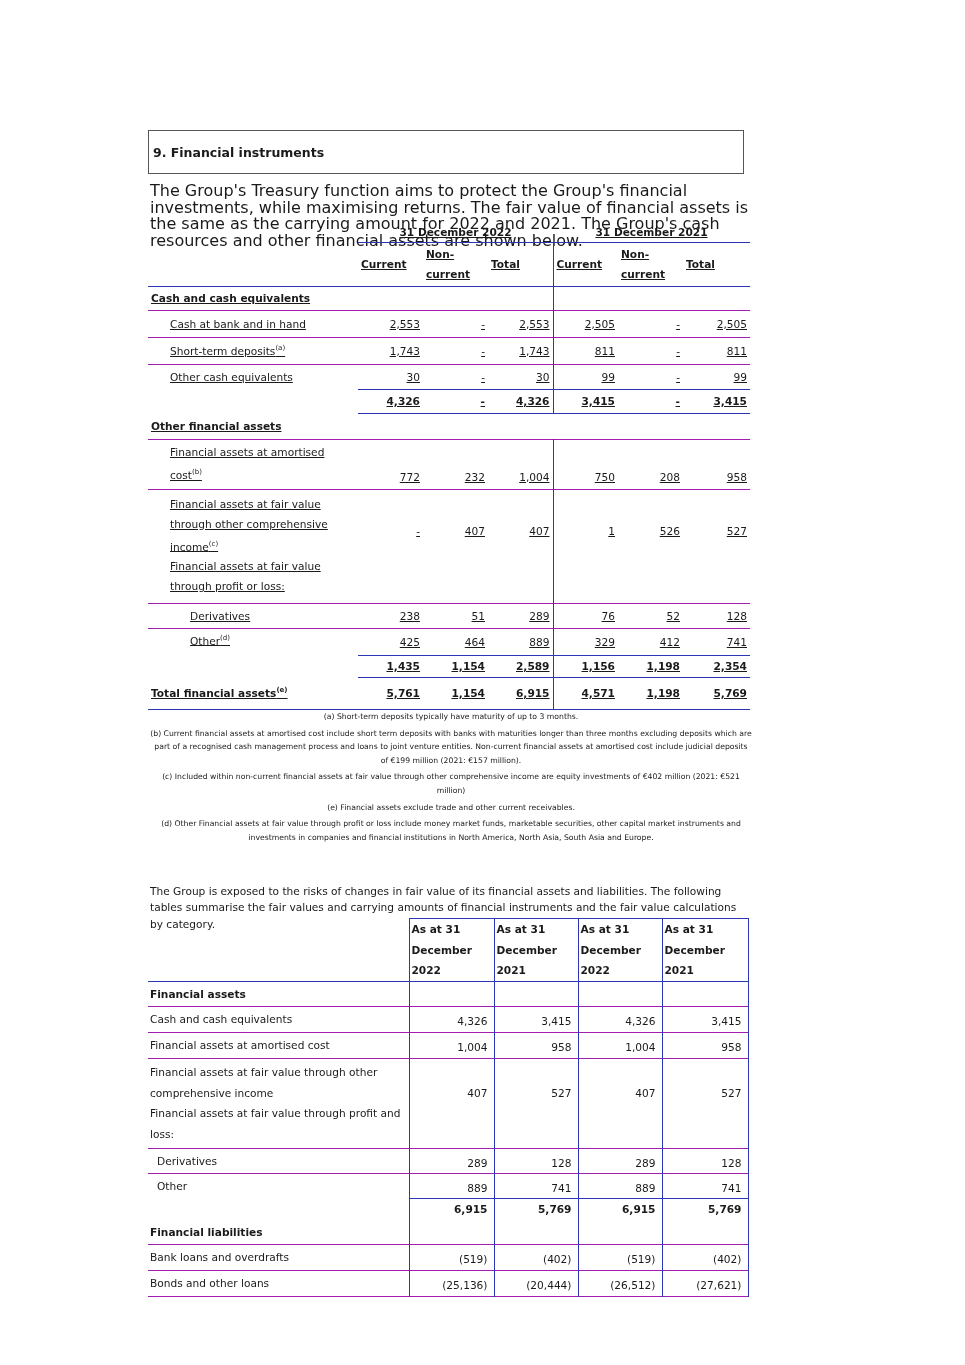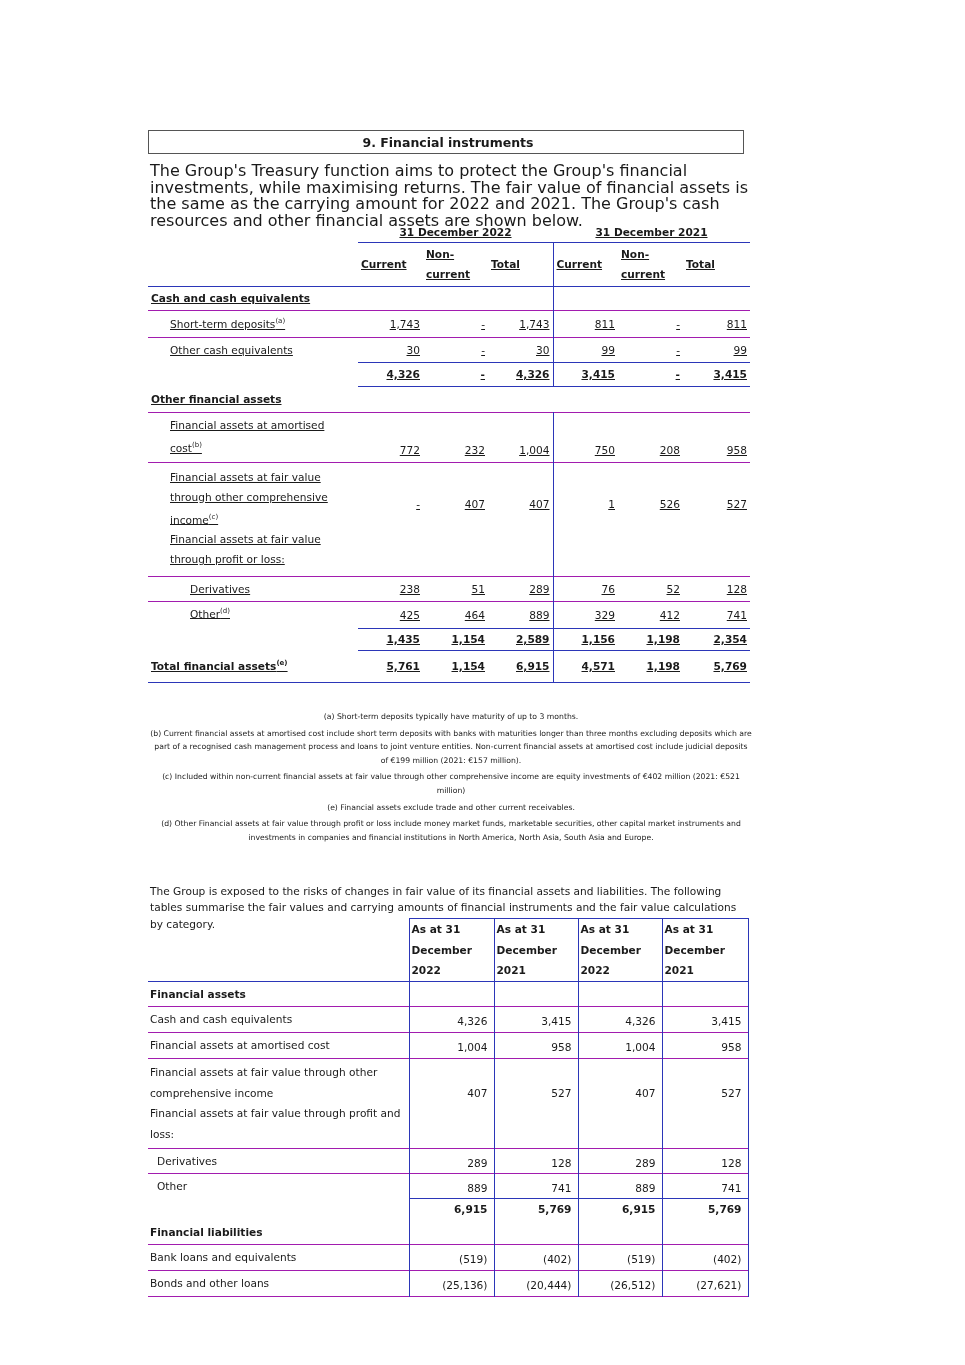--- a/index.html
+++ b/index.html
@@ -1,18 +1,18 @@
 <!DOCTYPE html>
 <html><head>
 <meta charset="utf-8">
 <style>
   html, body { margin: 0; padding: 0; background: #ffffff; }
   body { width: 965px; height: 1365px; position: relative; font-family: "DejaVu Sans", sans-serif; color: #1a1a1a; }
   .page { position: absolute; left: 148px; top: 130px; width: 602px; }
-  .title-box { border: 1px solid #555; height: 24px; width: 596px; box-sizing: border-box; display: flex; align-items: center; padding-left: 4px; justify-content: center; }
+  .title-box { border: 1px solid #555; height: 44px; width: 596px; box-sizing: border-box; display: flex; align-items: center; padding-left: 4px; }
   .title-box span { font-weight: bold; font-size: 12.5px; }
   .para { font-size: 16px; line-height: 16.5px; margin: 9px 0 0 2px; width: 600px; }
   .t1 { position: absolute; left: 0; top: 92px; width: 602px; text-decoration: underline; }
   table { border-collapse: collapse; font-size: 10.6px; }
   .t1 table { width: 602px; table-layout: fixed; }
   .t1 td, .t1 th { padding: 0 3px; }
   .num { text-align: right; }
   .ctr { }
   .b { font-weight: bold; }
   .bl { border-left: 1px solid #2b36b8; }
@@ -69,20 +69,29 @@
       <tr style="height:24px" class="gry-bot">
         <td class="b">Cash and cash equivalents</td>
         <td></td>
             <td></td>
             <td></td>
             <td class="bl"></td>
             <td></td>
             <td></td>
       </tr>
       <tr style="height:27px" class="gry-bot">
+        <td class="ind2">Cash at bank and in hand</td>
+        <td class="num">2,553</td>
+        <td class="num">-</td>
+        <td class="num">2,553</td>
+        <td class="num bl">2,505</td>
+        <td class="num">-</td>
+        <td class="num">2,505</td>
+      </tr>
+      <tr style="height:27px" class="gry-bot">
         <td class="ind2"><span>Short-term deposits</span><sup>(a)</sup></td>
         <td class="num">1,743</td>
         <td class="num">-</td>
         <td class="num">1,743</td>
         <td class="num bl">811</td>
         <td class="num">-</td>
         <td class="num">811</td>
       </tr>
       <tr style="height:25px">
         <td class="ind2">Other cash equivalents</td>
@@ -252,21 +261,21 @@
         <td class="num bx">5,769</td>
       </tr>
       <tr style="height:24px" class="gry-bot">
         <td class="b">Financial liabilities</td>
         <td class="bx"></td>
             <td class="bx"></td>
             <td class="bx"></td>
             <td class="bx"></td>
       </tr>
       <tr style="height:26px" class="gry-bot">
-        <td>Bank loans and equivalents</td>
+        <td>Bank loans and overdrafts</td>
         <td class="num bx" style="padding-top:4px">(519)</td>
         <td class="num bx" style="padding-top:4px">(402)</td>
         <td class="num bx" style="padding-top:4px">(519)</td>
         <td class="num bx" style="padding-top:4px">(402)</td>
       </tr>
       <tr style="height:26px" class="gry-bot">
         <td>Bonds and other loans</td>
         <td class="num bx" style="padding-top:4px">(25,136)</td>
         <td class="num bx" style="padding-top:4px">(20,444)</td>
         <td class="num bx" style="padding-top:4px">(26,512)</td>

